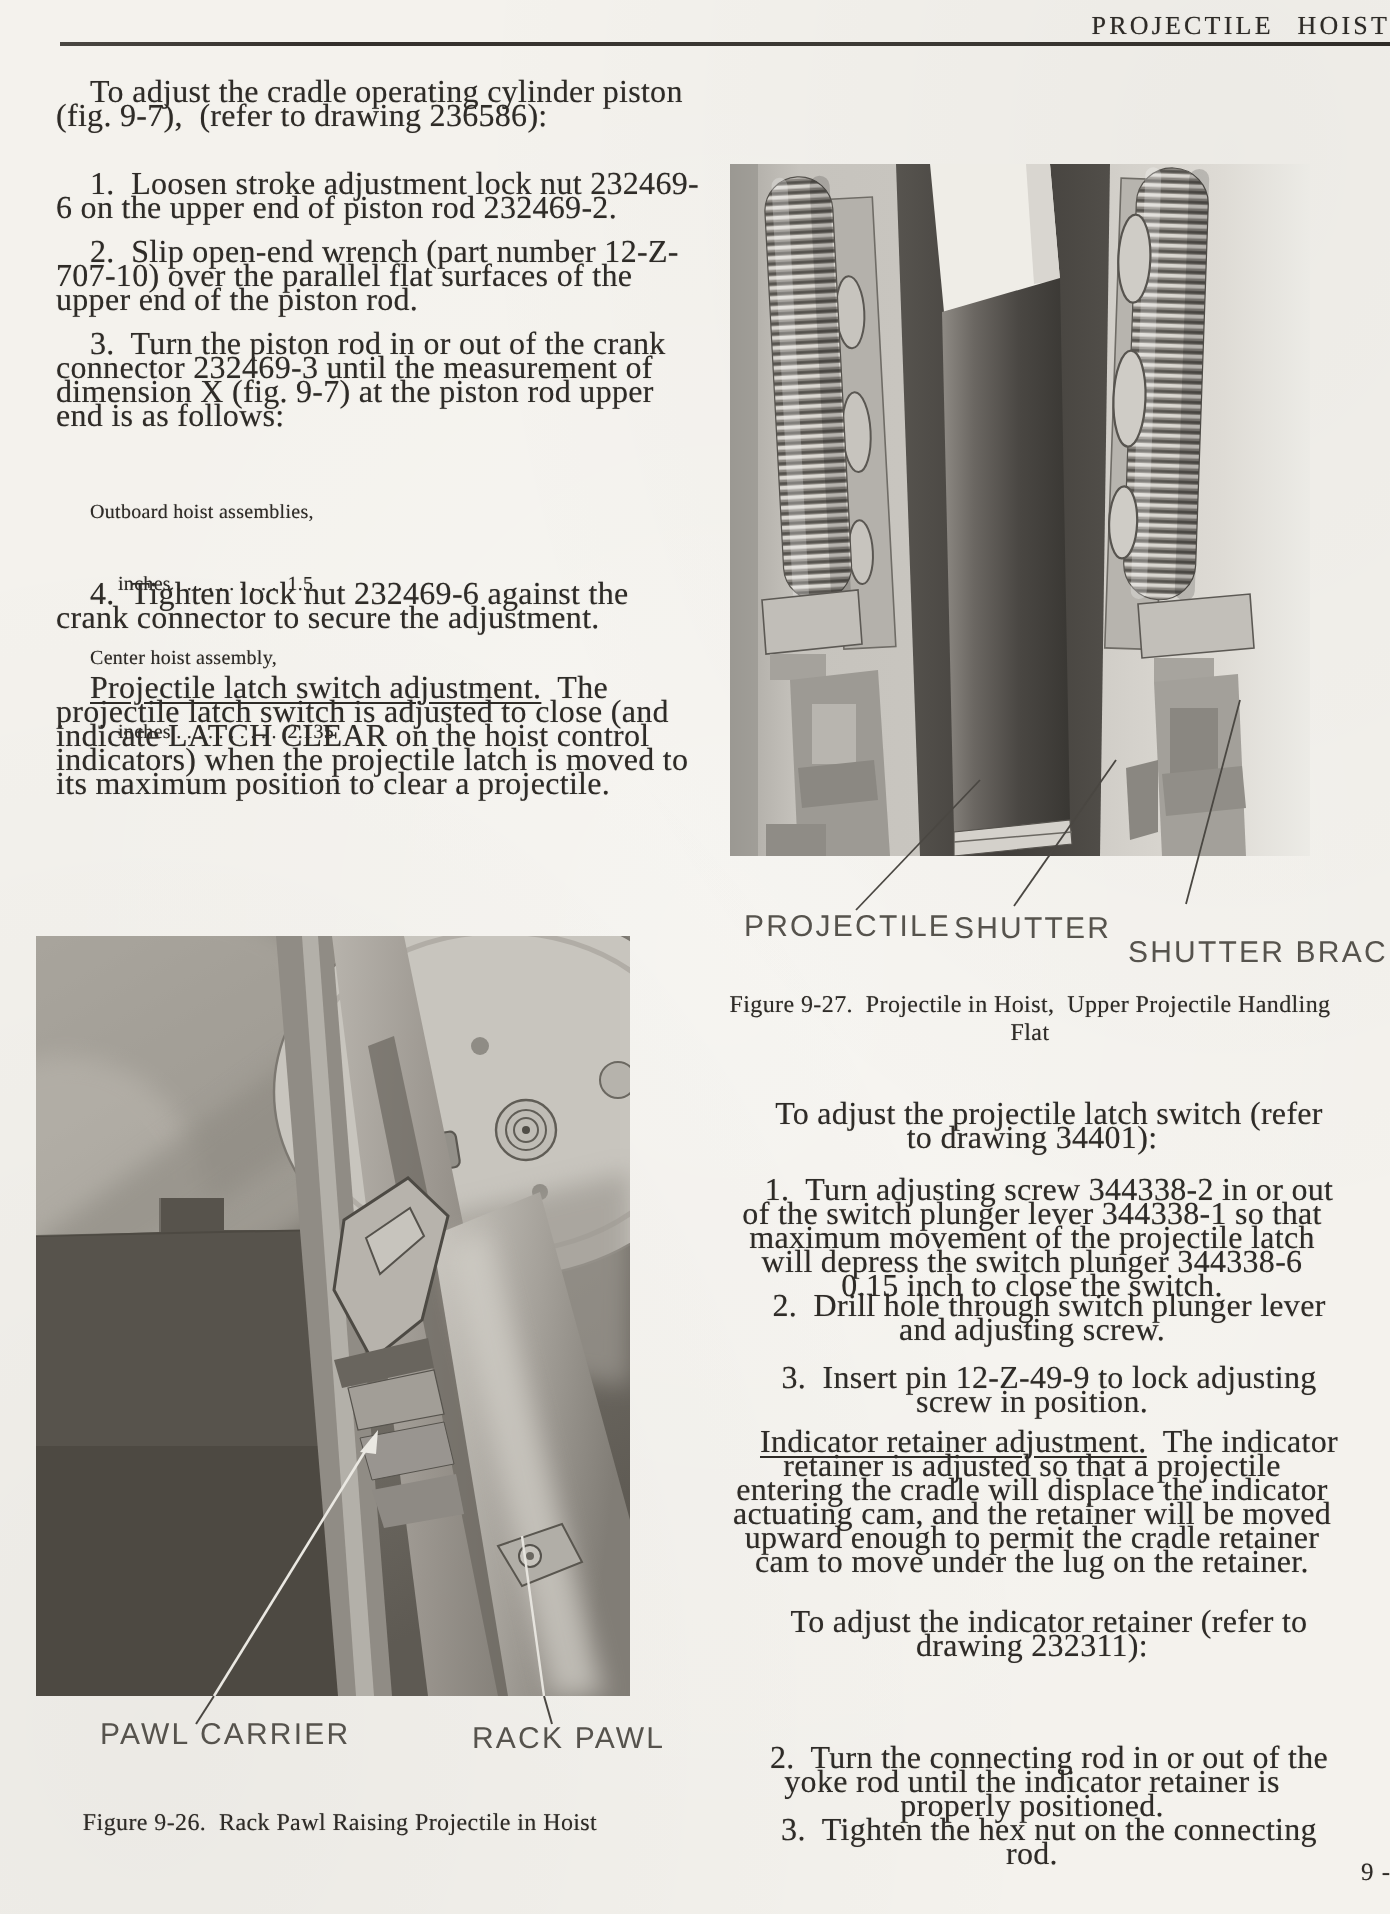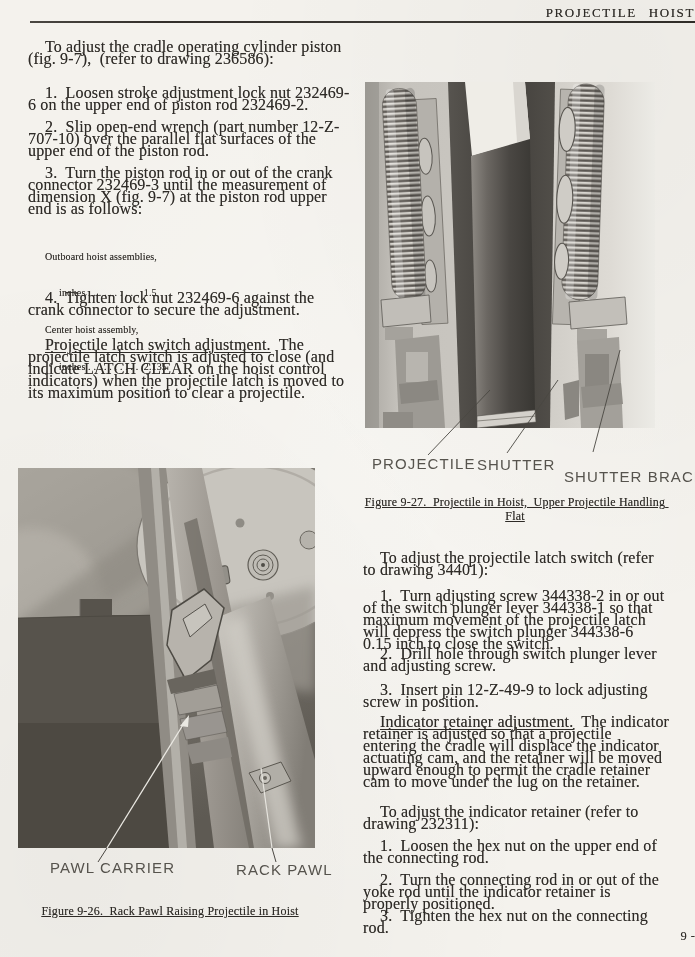--- a/index.html
+++ b/index.html
@@ -32,32 +32,31 @@
     background:linear-gradient(90deg,#4a4742,#332f2b 20%,#3d3a35 60%,#2f2c28);
   }
   .para{
     position:absolute;margin:0;
     font-size:16px;line-height:12px;letter-spacing:.15px;
     white-space:pre-wrap;
     text-indent:17px;
     text-shadow:0 0 .4px rgba(45,42,38,.5);
   }
   .lcol{left:28px;width:325px;}
-  .rcol{left:363px;width:306px;}
+  .rcol{left:363px;width:306px;text-align:center;}
   .lead-underline{text-decoration:underline;text-underline-offset:2px;}
   .measure{position:absolute;left:28px;top:226px;width:325px;
     font-size:10px;line-height:12.3px;letter-spacing:.15px;white-space:pre-wrap;
     text-shadow:0 0 .4px rgba(45,42,38,.5);}
   .m-a{margin-left:17px;}
   .m-b{margin-left:31px;}
   .caption{
     position:absolute;margin:0;text-align:center;
     font-size:12px;line-height:13.5px;letter-spacing:.2px;white-space:pre-wrap;
     text-shadow:0 0 .4px rgba(45,42,38,.5);
-    text-decoration:underline;
   }
   .fig-label{
     position:absolute;
     font-family:"Liberation Sans","DejaVu Sans",sans-serif;
     font-size:15px;letter-spacing:1.1px;color:var(--label);
     white-space:nowrap;
   }
   .fig-svg{position:absolute;display:block;}
   .page-num{
     position:absolute;top:929px;right:14px;
@@ -274,18 +273,17 @@
   <p class="caption" style="left:355px;top:496px;width:320px">Figure 9-27.  Projectile in Hoist,  Upper Projectile Handling Flat</p>
 
   <p class="para rcol" style="top:552px">To adjust the projectile latch switch (refer to drawing 34401):</p>
   <p class="para rcol" style="top:590px">1.  Turn adjusting screw 344338-2 in or out of the switch plunger lever 344338-1 so that maximum movement of the projectile latch will depress the switch plunger 344338-6  0.15 inch to close the switch.</p>
   <p class="para rcol" style="top:648px">2.  Drill hole through switch plunger lever and adjusting screw.</p>
   <p class="para rcol" style="top:684px">3.  Insert pin 12-Z-49-9 to lock adjusting screw in position.</p>
 
   <p class="para rcol" style="top:716px"><span class="lead-underline">Indicator retainer adjustment.</span><span>  The indicator retainer is adjusted so that a projectile entering the cradle will displace the indicator actuating cam, and the retainer will be moved upward enough to permit the cradle retainer cam to move under the lug on the retainer.</span></p>
 
   <p class="para rcol" style="top:806px">To adjust the indicator retainer (refer to drawing 232311):</p>
-  <p class="para rcol" style="top:840px">1.  Loosen the hex nut on the upper end of the connecting rod.</p>
   <p class="para rcol" style="top:874px">2.  Turn the connecting rod in or out of the yoke rod until the indicator retainer is properly positioned.</p>
   <p class="para rcol" style="top:910px">3.  Tighten the hex nut on the connecting rod.</p>
 
   <div class="page-num">9 -35</div>
 </div>
 
 </body></html>

